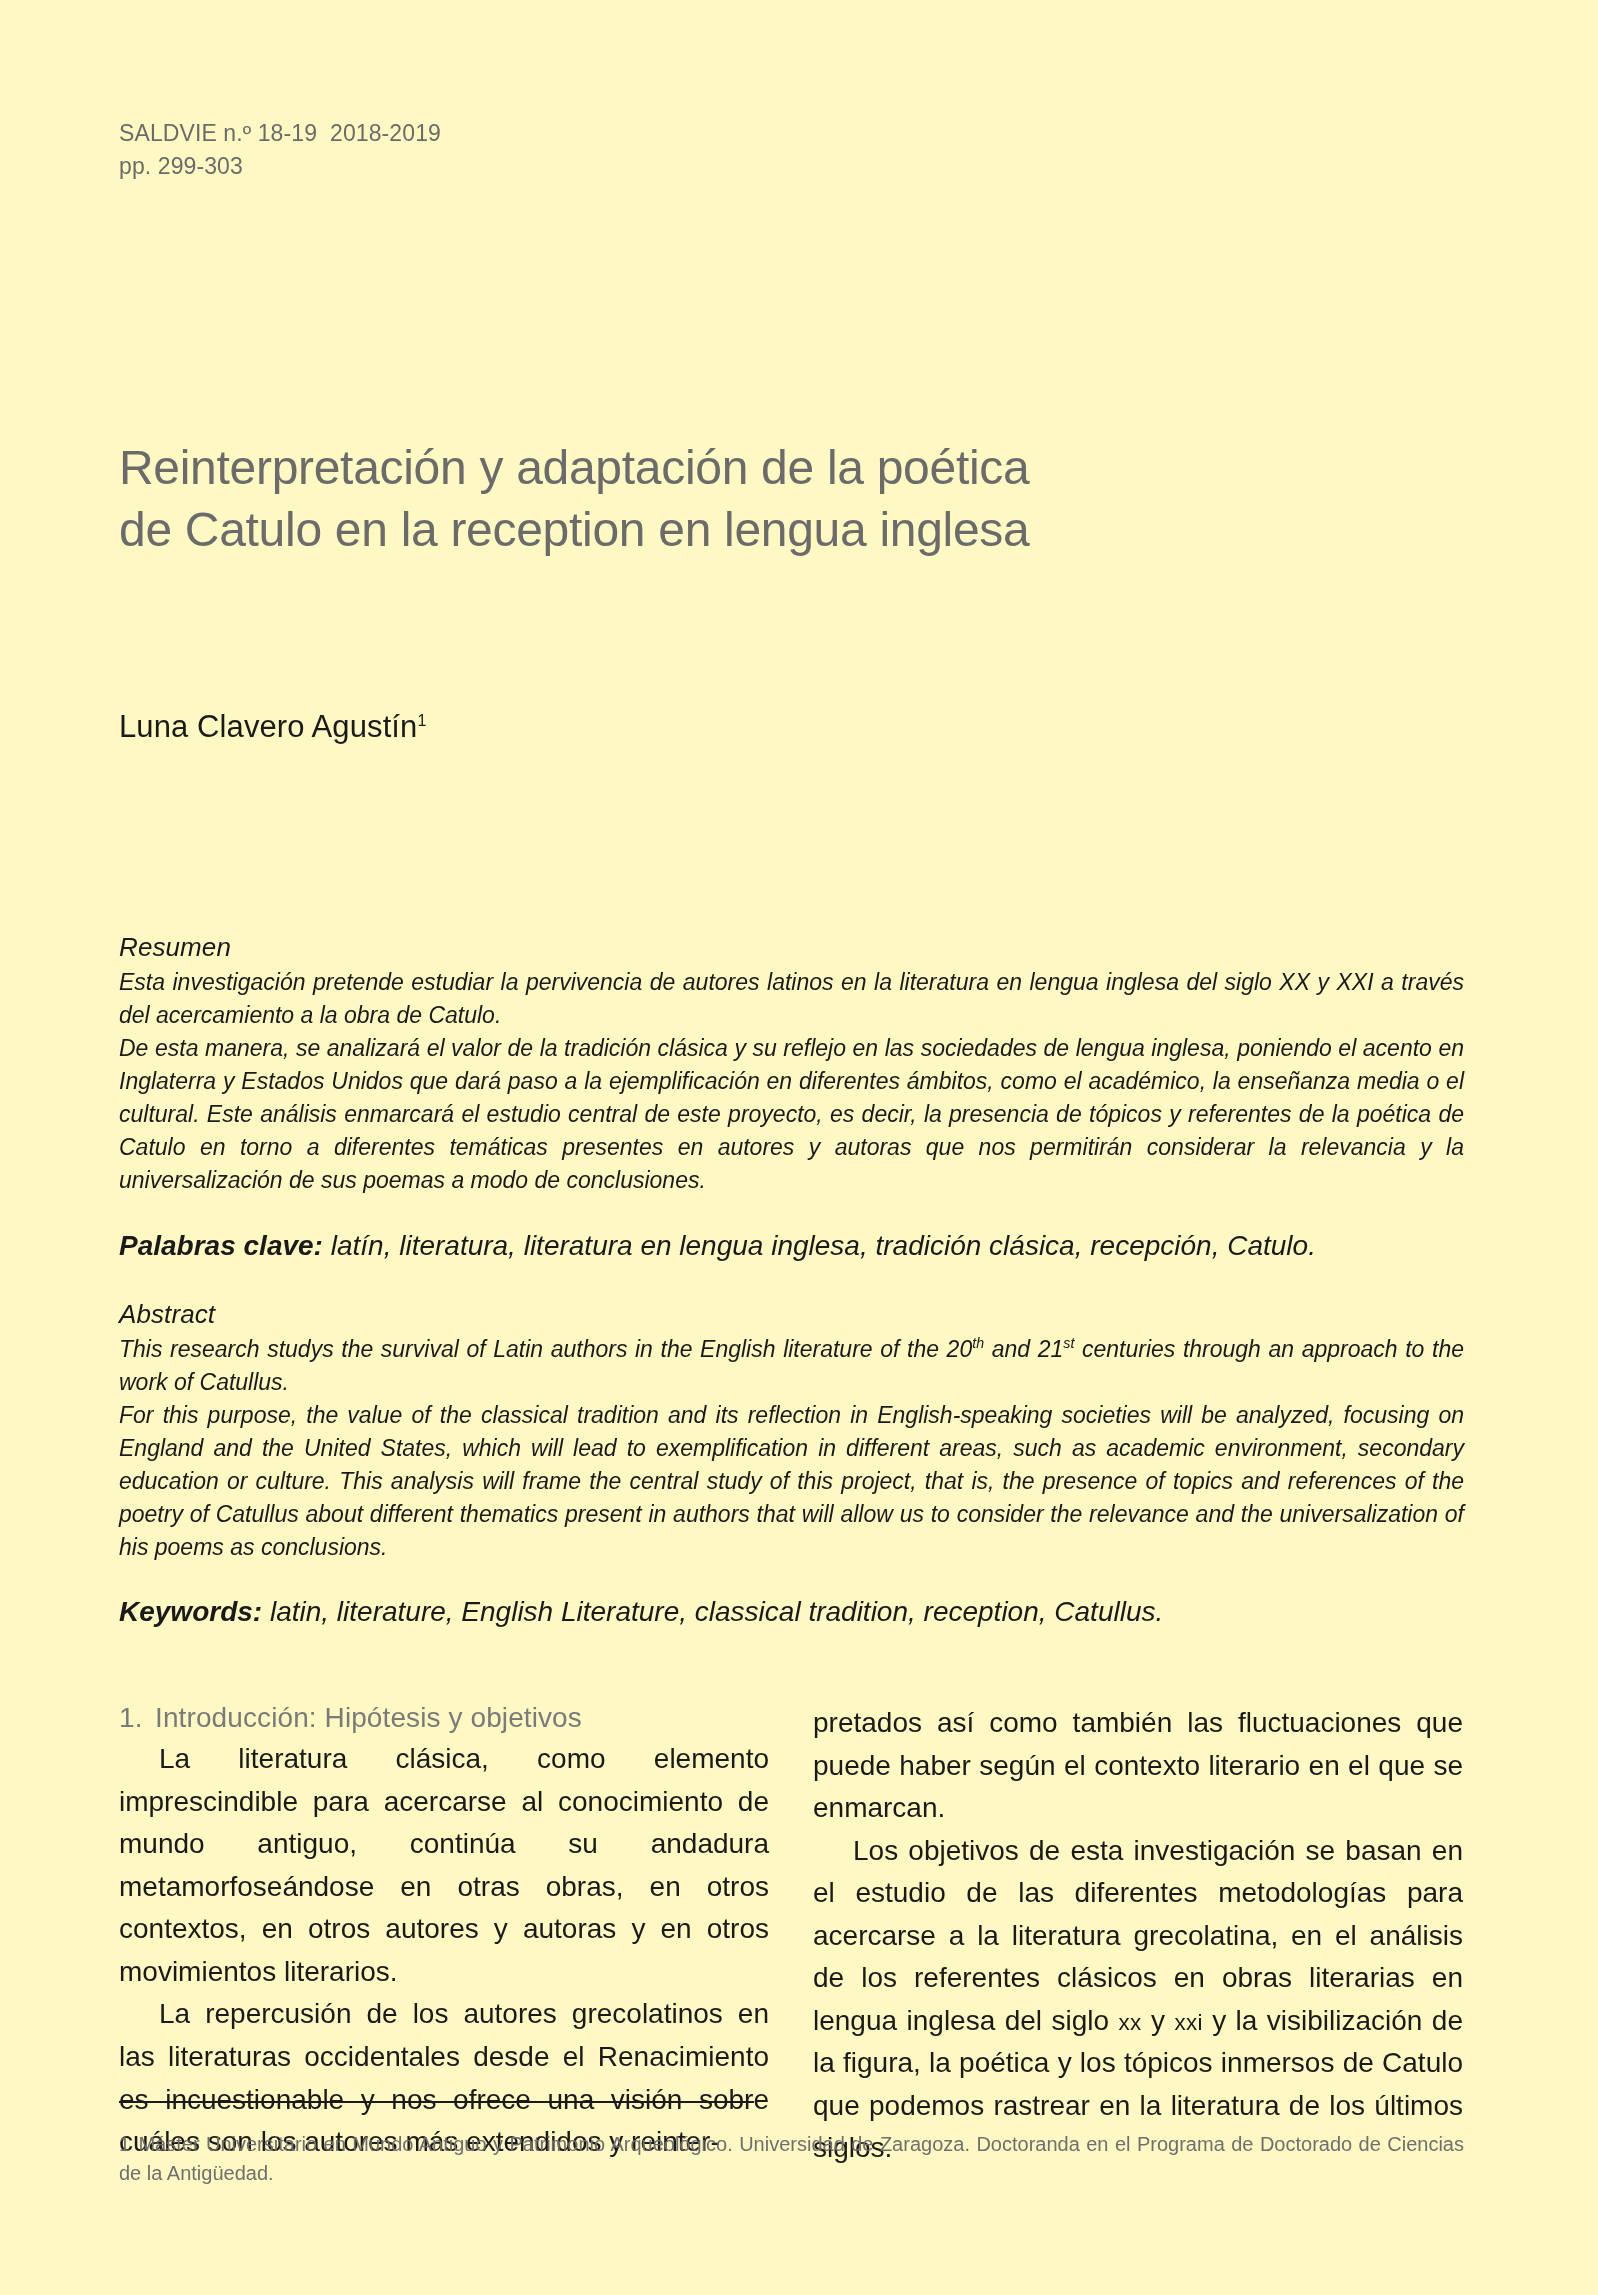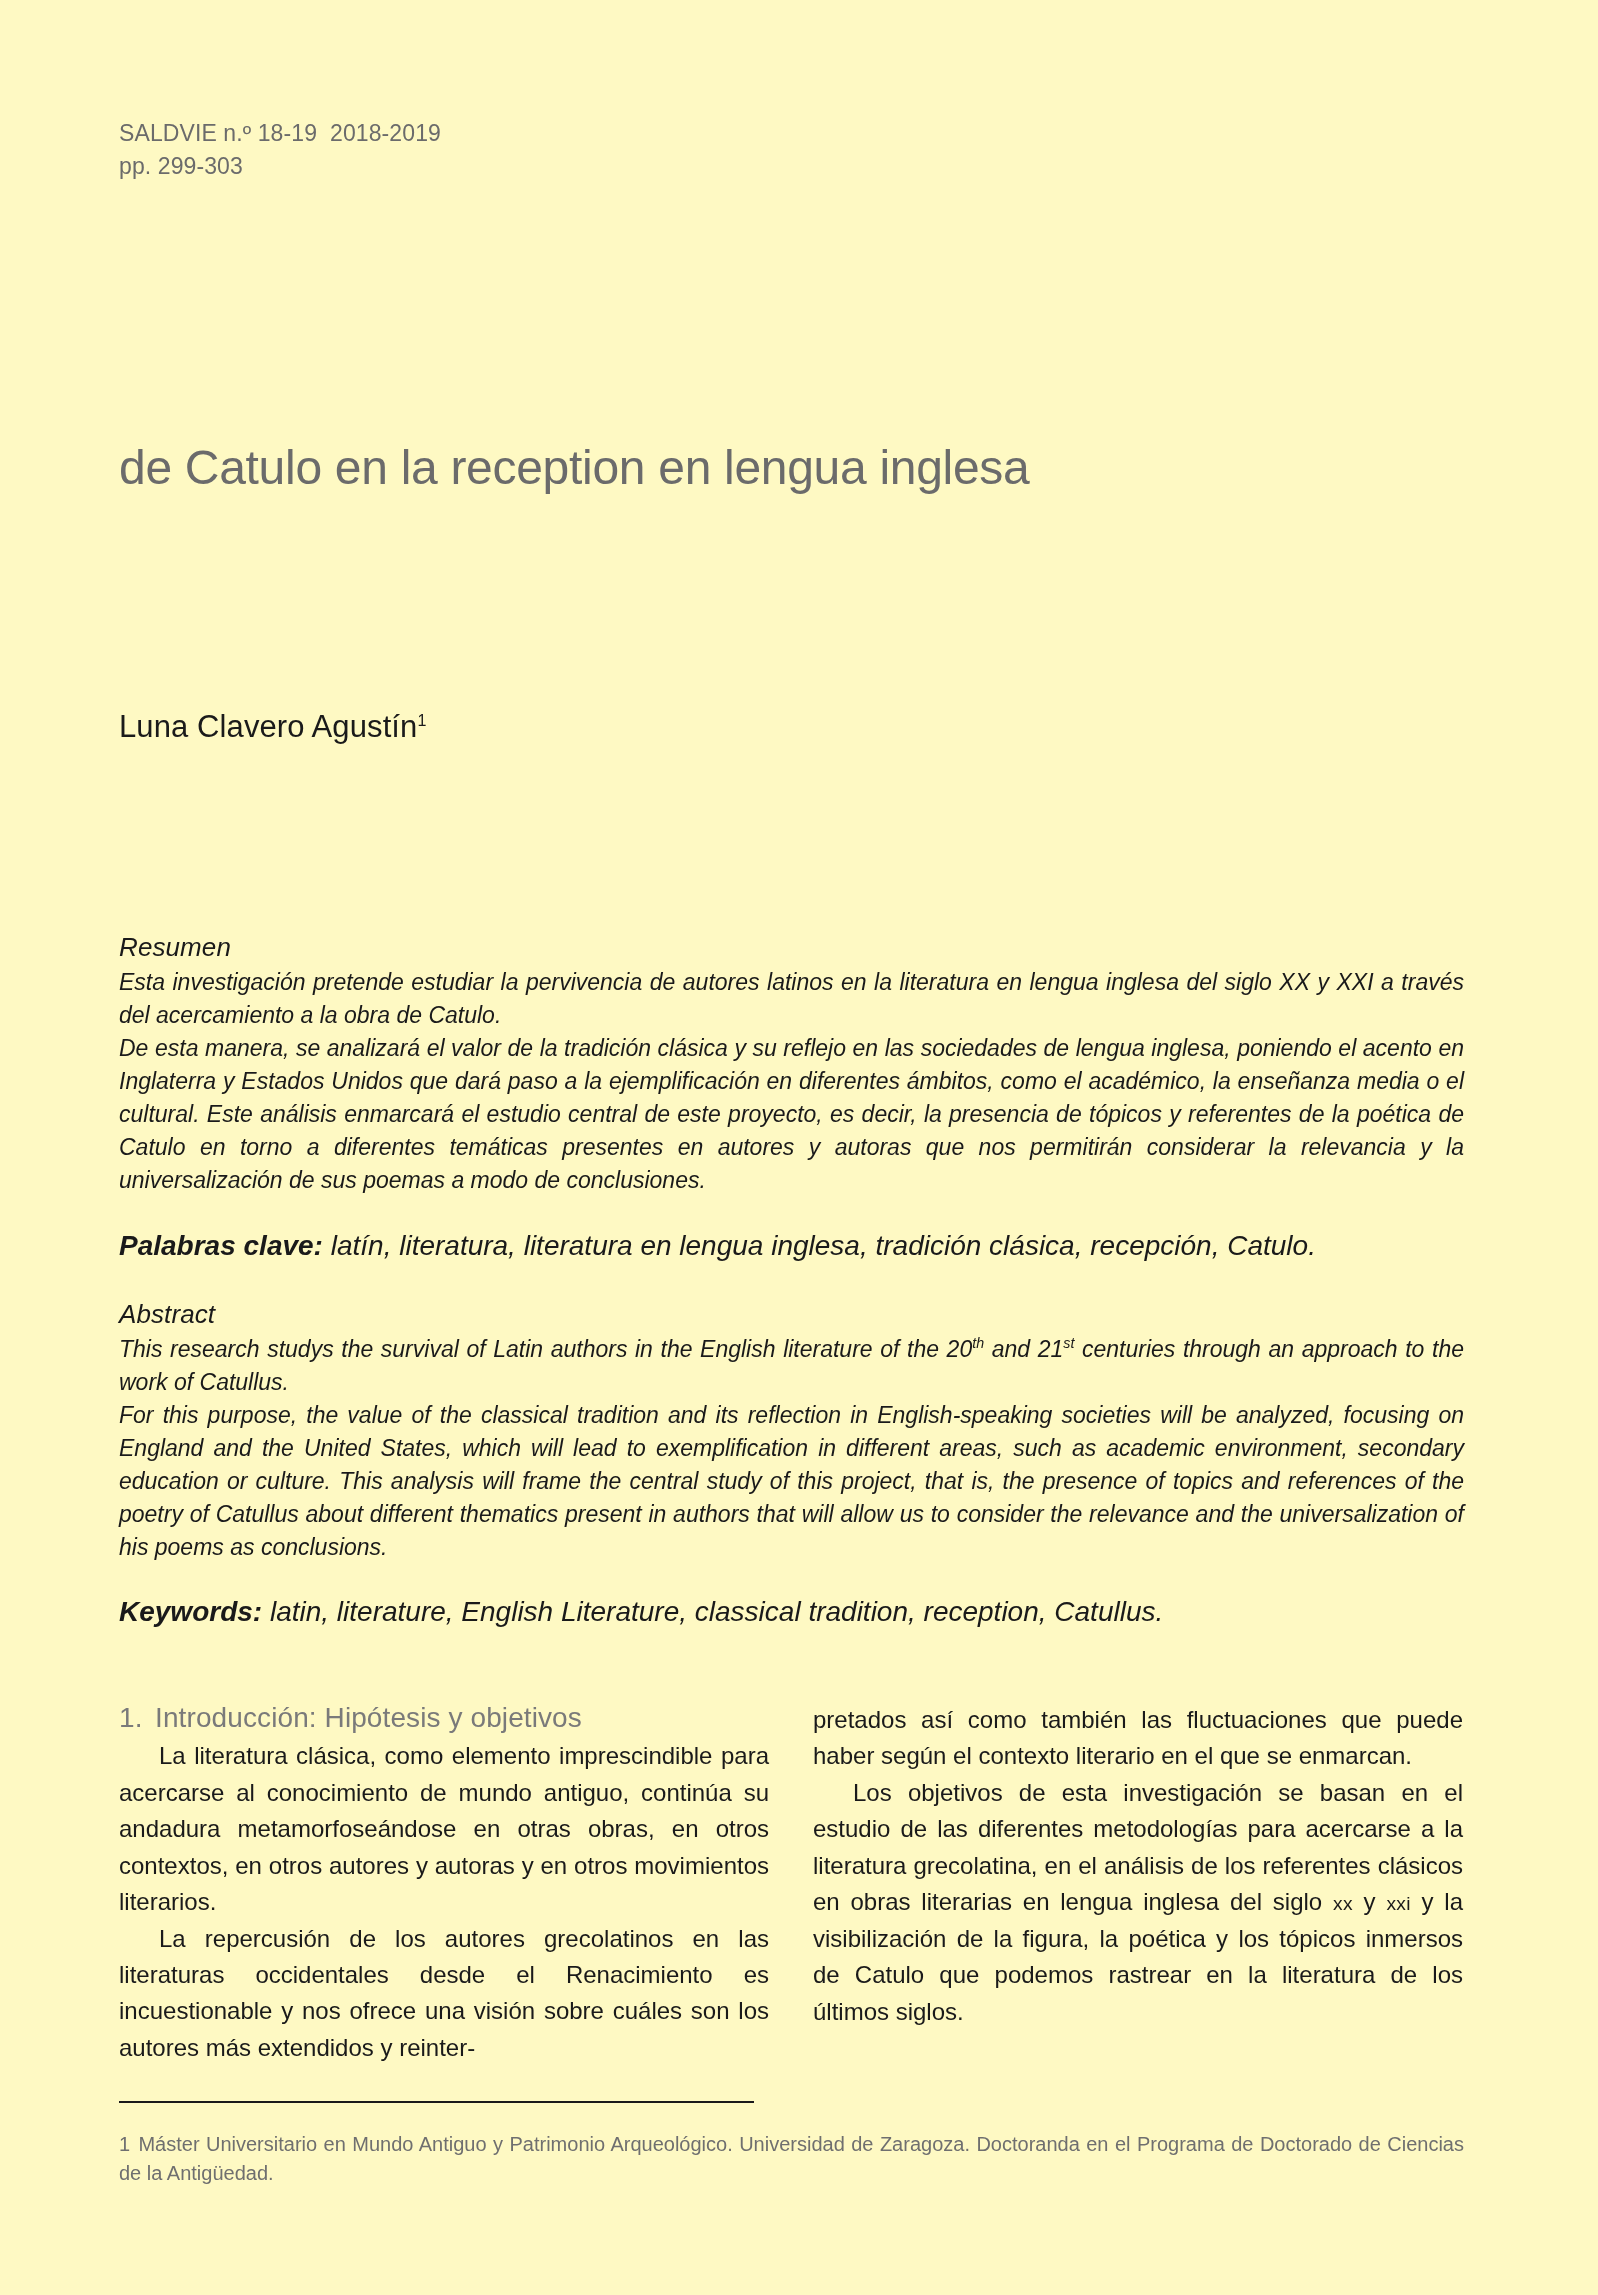--- a/index.html
+++ b/index.html
@@ -128,21 +128,21 @@
     font-weight: 400;
     color: #7a7a7a;
     letter-spacing: 0.1px;
     display: flex;
     gap: 12.5px;
   }
   .section-heading .sec-num { flex: none; }
 
   .body-para {
     margin: 0;
-    font-size: 24px;
+    font-size: 28px;
     line-height: 1.52;
     text-align: justify;
     text-justify: inter-word;
     text-indent: 40px;
     color: #1a1a1a;
     hyphens: manual;
   }
   .body-para.no-indent { text-indent: 0; }
   .body-para .smallcaps {
     font-size: 0.80em;
@@ -176,20 +176,21 @@
 
 <div class="page">
 
   <div class="running-head">
     <span class="rh-line">SALDVIE n.º 18-19  2018-2019</span>
     <span class="rh-line">pp. 299-303</span>
   </div>
 
   <div class="title-block">
     <h1 class="doc-title">
+      <span class="t-line">Reinterpretación y adaptación de la poética</span>
       <span class="t-line">de Catulo en la reception en lengua inglesa</span>
     </h1>
   </div>
 
   <p class="author"><span>Luna Clavero Agustín</span><sup>1</sup></p>
 
   <div class="abstracts">
 
     <h2 class="abs-heading">Resumen</h2>
     <p class="abs-para">Esta investigación pretende estudiar la pervivencia de autores latinos en la literatura en lengua inglesa del siglo XX y XXI a través del acercamiento a la obra de Catulo.</p>

